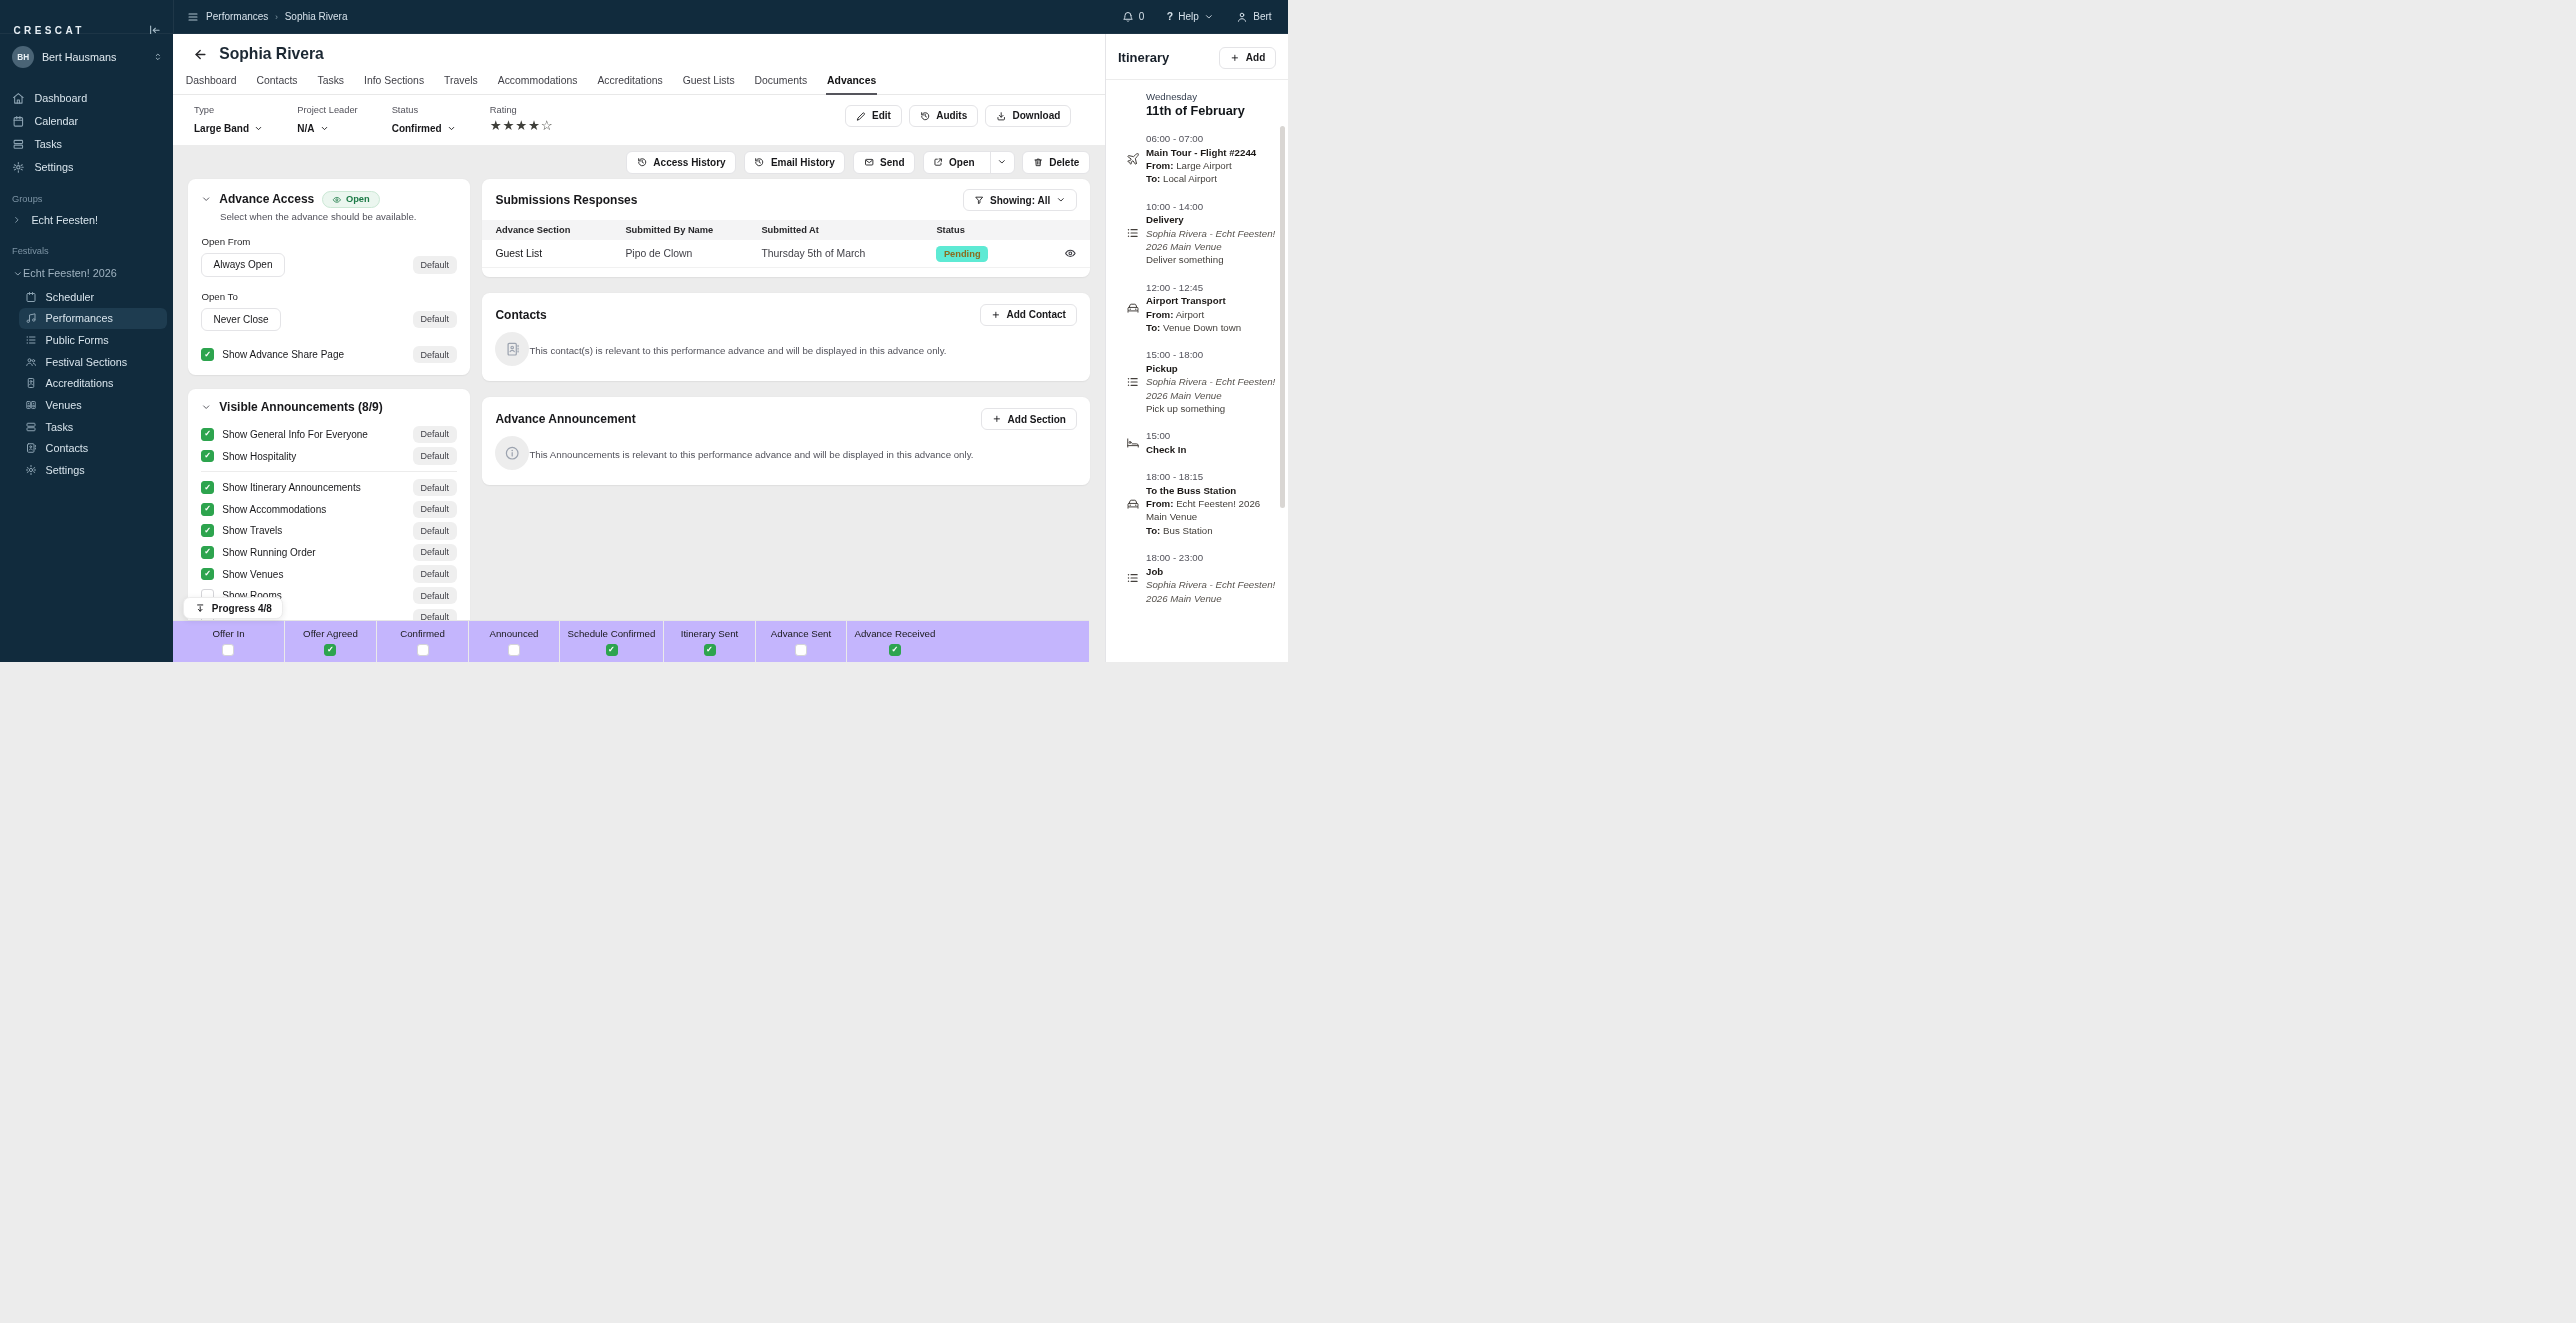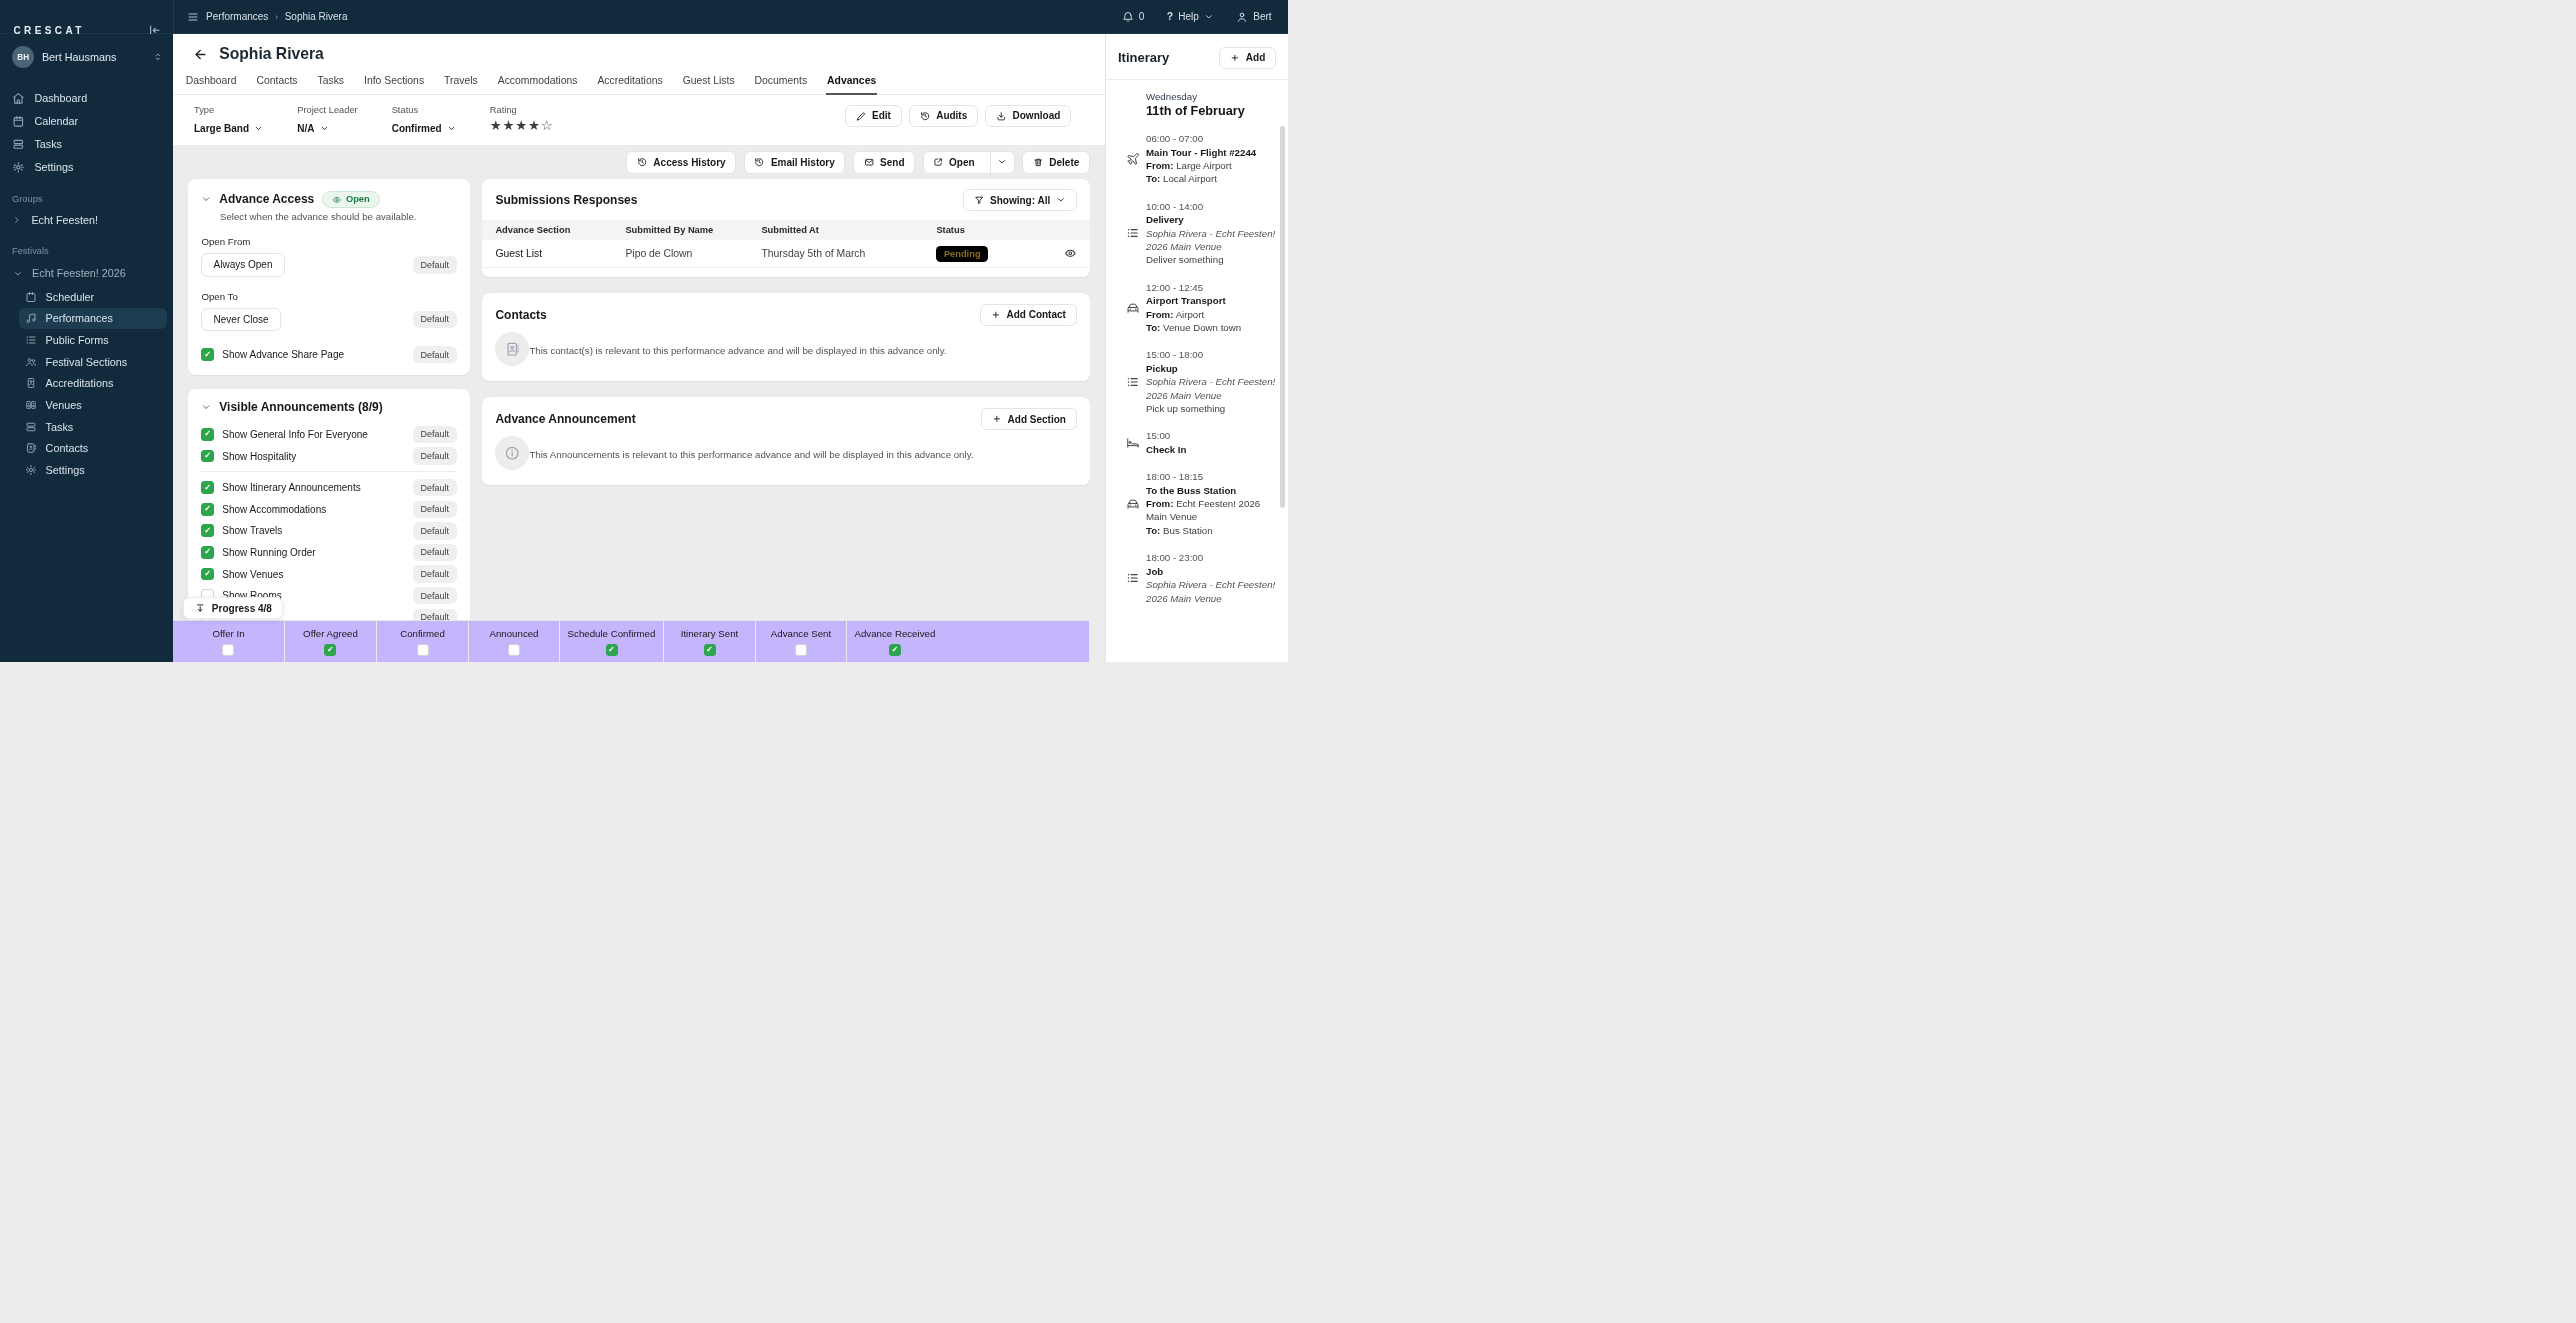--- a/index.html
+++ b/index.html
@@ -21,21 +21,21 @@
 
   
   .sidebar { background:#112B3D; color:#D5E2EB; padding-top:6px; overflow:hidden; }
   .user-row { display:flex; align-items:center; gap:7.5px; padding:6px 10.4px 6px 12px; cursor:pointer; }
   .avatar { width:22.4px; height:22.4px; border-radius:50%; background:#4A6476; color:#EAF1F5; font-size:8.2px; font-weight:700; display:flex; align-items:center; justify-content:center; flex:0 0 22.4px; }
   .user-name { font-size:10.8px; color:#E2EBF1; flex:1; }
   .nav { margin-top:12px; }
   .nitem { display:flex; align-items:center; gap:9.7px; padding:5.2px 12px; font-size:10.8px; color:#D8E4EC; cursor:pointer; }
   .nitem .ic, .sub .ic { color:#8CA3B2; }
   .sec { font-size:9.3px; color:#7C93A4; padding:15px 12px 5.2px; }
-  .fest-head { display:flex; align-items:center; gap:9px; padding:6px 12px 6px 13.4px; font-size:10.8px; color:#9FB2C0; cursor:pointer; }
+  .fest-head { display:flex; align-items:center; padding:6px 12px 6px 13.4px; font-size:10.8px; color:#9FB2C0; cursor:pointer; }
   .sub { display:flex; align-items:center; gap:9px; margin:0.7px 6px 0.7px 18.6px; padding:4.5px 6px; border-radius:6px; font-size:10.8px; color:#D8E4EC; cursor:pointer; }
   .sub.active { background:#1E3C50; }
 
   
   .main { position:relative; background:#ECECEC; overflow:hidden; display:flex; flex-direction:column; }
   .mhead { background:#fff; }
   .title-row { display:flex; align-items:center; gap:11.2px; padding:11.2px 0 3px 20px; }
   .page-title { font-size:15.7px; font-weight:700; color:#1C2833; }
   .back { color:#27272A; cursor:pointer; }
   .tabs { display:flex; gap:18.6px; padding:5.2px 0 0 12px; border-bottom:0.7px solid #E8E8E8; font-size:10.4px; color:#3F3F46; }
@@ -79,21 +79,21 @@
   .va-rows { margin-top:9.7px; }
   .va-row { display:flex; align-items:center; gap:8.2px; height:21.6px; font-size:10px; color:#18181B; }
   .va-row .def-pill { margin-left:auto; }
   .va-div { border:none; border-top:0.7px solid #ECECEC; margin:4.5px 0; }
 
   .subm-card { padding:0 0 9px; }
   .subm-head { display:flex; justify-content:space-between; align-items:center; padding:10.4px 13.4px 9px; }
   .t-head,.t-row { display:grid; grid-template-columns:130px 136px 175px 1fr 31px; align-items:center; padding:0 13.4px; }
   .t-head { background:#F4F4F5; height:20px; font-size:9.3px; font-weight:700; color:#27272A; }
   .t-row { height:27.6px; font-size:10.4px; color:#18181B; border-bottom:0.7px solid #F1F1F1; }
-  .pending { display:inline-block; background:#000000; color:#8A6D1F; border-radius:4.5px; padding:3px 7.5px; font-size:9.3px; font-weight:600; justify-self:start; }
+  .pending { display:inline-block; background:#5eead4; color:#8A6D1F; border-radius:4.5px; padding:3px 7.5px; font-size:9.3px; font-weight:600; justify-self:start; }
   .row-eye { color:#3F3F46; justify-self:end; cursor:pointer; }
 
   .empty-card { padding:11.2px 13.4px 15px; }
   .empty-head { display:flex; justify-content:space-between; align-items:center; }
   .empty-center { display:flex; flex-direction:row; align-items:center; }
   .empty-circle { width:34px; height:34px; border-radius:50%; background:#EDEDED; color:#9CA3AF; display:flex; align-items:center; justify-content:center; margin-top:6px; }
   .empty-text { font-size:9.7px; color:#52525B; margin-top:8.2px; text-align:center; }
 
   .progress-fab { position:absolute; left:10.4px; bottom:43px; background:#fff; border:0.7px solid #ECECEC; border-radius:6.7px; height:21.6px; display:flex; align-items:center; gap:6.7px; padding:0 10.4px; font-size:10px; font-weight:600; color:#18181B; box-shadow:0 1.5px 6px rgba(0,0,0,.09); z-index:6; cursor:pointer; }
   .bottombar { position:absolute; left:0; right:16px; bottom:0; height:42px; background:#c4b5fd; border-top:0.7px solid #E6E6E6; display:grid; grid-template-columns:112px 92px 92px 91px 104px 92px 91px 1fr; z-index:5; }

